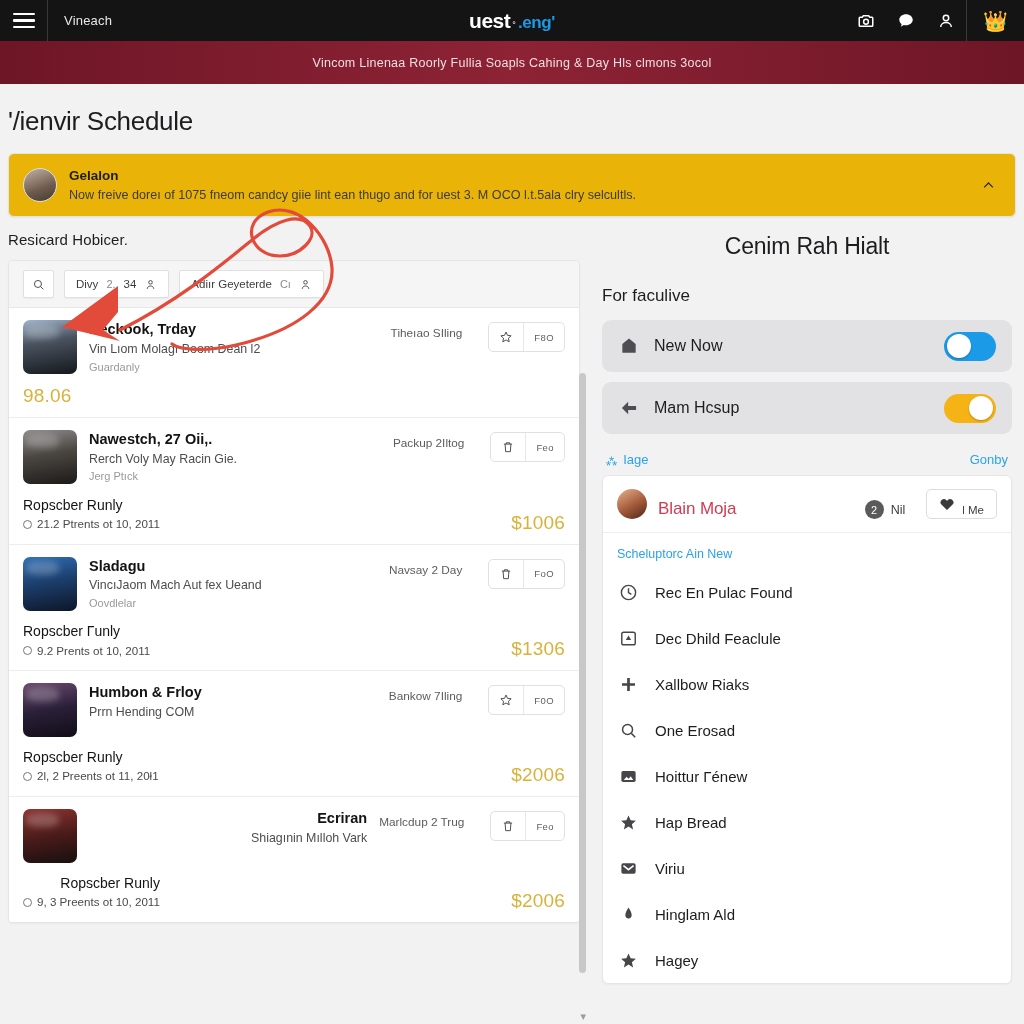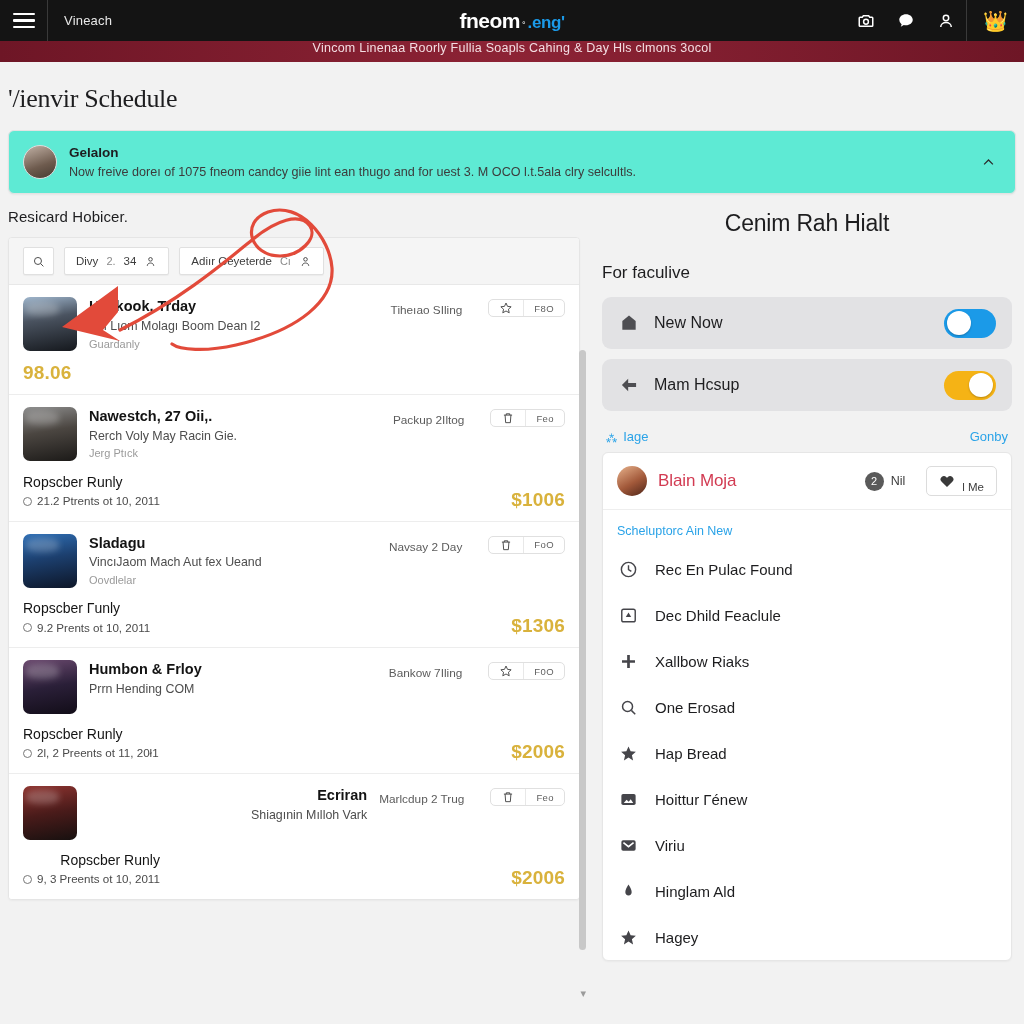--- a/index.html
+++ b/index.html
@@ -44,39 +44,38 @@
     cursor:pointer;
   }
   .top-icons svg{ width:18px; height:18px; fill:#ffffff;}
   .crown-cell{
     width:58px; height:41px; display:flex; align-items:center; justify-content:center;
     border-left:1px solid #3a3a3a; font-size:20px; line-height:1;
   }
 
   
   .banner{
-    height:21px; background:#7d1a2b;
+    height:43px; background:#7d1a2b;
     background:linear-gradient(90deg,#6e1626 0%, #8d2335 50%, #6e1626 100%);
-    display:flex; justify-content:center;
+    display:flex; align-items:center; justify-content:center;
   }
   .banner span{
     color:#f3dde2; font-size:12.5px; letter-spacing:.25px; white-space:nowrap;
   }
 
   
   .page{ padding:0 0 0 0; height:952px; position:relative; background:#f2f2f2; }
   .page-title{
     font-size:26px; font-weight:400; color:#1d1d1f; padding:22px 0 16px 8px;
     letter-spacing:-.3px;
-    font-family:Liberation Serif, serif;
   }
 
   
   .notice{
-    margin:0 8px; background:#5eead4; border:1px solid #e3e3e3; border-radius:6px;
+    margin:0 8px; background:#eab308; border:1px solid #e3e3e3; border-radius:6px;
     display:flex; align-items:center; gap:12px; padding:12px 14px;
     box-shadow:0 1px 2px rgba(0,0,0,.05);
   }
   .notice .avatar{
     width:34px; height:34px; border-radius:50%; flex:0 0 34px;
     background:linear-gradient(160deg,#b9a79a 0%,#6d5a4c 55%,#3b3franc 100%);
     background:linear-gradient(160deg,#c2b2a6,#6e5b4e 60%,#463a31);
     border:1px solid #ddd;
   }
   .notice .ntext{ flex:1; min-width:0; }
@@ -138,32 +137,32 @@
   .rnames{ flex:1; min-width:0;}
   .rname{ font-size:14.5px; font-weight:bold; color:#131313; line-height:1.35;}
   .rsub{ font-size:12.4px; color:#4d4d4d; line-height:1.5;}
   .rsub2{ font-size:11px; color:#9a9a9a; line-height:1.5;}
   .rmeta{ font-size:11.8px; color:#5c5c5c; white-space:nowrap; padding-top:6px;}
   .rbtns{
     display:flex; border:1px solid #e0e0e0; border-radius:5px; overflow:hidden;
     background:#fff; margin-left:14px; flex:0 0 auto; margin-top:2px;
   }
   .rbtn{
-    height:16px; display:flex; align-items:center; justify-content:center;
+    height:28px; display:flex; align-items:center; justify-content:center;
     padding:0 10px; cursor:pointer;
   }
   .rbtn + .rbtn{ border-left:1px solid #e8e8e8;}
   .rbtn svg{ width:14px; height:14px; stroke:#444; fill:none; stroke-width:1.6;}
   .rbtn .blbl{ font-size:9.5px; color:#5e5e5e; letter-spacing:.4px;}
   .row-bot{ display:flex; align-items:flex-end; justify-content:space-between; margin-top:10px;}
   .rb-left .rb-title{ font-size:14px; color:#141414; line-height:1.45;}
   .rb-left .rb-sub{ font-size:11.6px; color:#4a4a4a; display:flex; align-items:center; gap:5px; line-height:1.6;}
   .dot-ic{ width:9px; height:9px; border-radius:50%; border:1.5px solid #777; display:inline-block;}
   .mini-av{ width:11px; height:11px; border-radius:50%; background:linear-gradient(150deg,#c8a27e,#6d4a2e); display:inline-block;}
-  .price{ font-size:19px; color:#d9b23c; font-weight:700; letter-spacing:.2px;}
+  .price{ font-size:19px; color:#d9b23c; font-weight:400; letter-spacing:.2px;}
 
   
   .vscroll{
     position:absolute; right:2px; top:142px; width:7px; height:640px;
     background:transparent;
   }
   .vscroll .thumbbar{
     position:absolute; top:0; width:7px; height:600px; background:#c8c8c8; border-radius:4px;
   }
   .scroll-arrow{
@@ -190,21 +189,21 @@
 
   .linkrow{ display:flex; justify-content:space-between; align-items:center; padding:8px 4px 8px 4px;}
   .linkrow a{ font-size:13px; color:#2aa3e8; text-decoration:none; cursor:pointer;}
   .linkrow .lleft{ display:flex; align-items:center; gap:6px;}
   .linkrow .pin{ font-size:10px; color:#2aa3e8;}
 
   .panelcard{
     background:#fff; border:1px solid #e6e6e6; border-radius:6px; overflow:hidden;
     box-shadow:0 1px 2px rgba(0,0,0,.04);
   }
-  .pc-head{ display:flex; align-items:center; gap:11px; padding:13px 14px; border-bottom:1px solid #eee;}
+  .pc-head{ display:flex; align-items:flex-end; gap:11px; padding:13px 14px; border-bottom:1px solid #eee;}
   .pc-av{ width:30px; height:30px; border-radius:50%; flex:0 0 30px;
     background:linear-gradient(150deg,#e8b38d,#a2593a 55%,#4d2418);}
   .pc-name{ flex:1; font-size:17px; color:#d23b52; font-weight:400; letter-spacing:-.1px;}
   .pc-count{ display:flex; align-items:center; gap:7px; margin-right:10px;}
   .badge-circ{
     width:19px; height:19px; border-radius:50%; background:#5a5a5a; color:#fff;
     font-size:11px; display:flex; align-items:center; justify-content:center;
   }
   .pc-count .cl{ font-size:12.5px; color:#3b3b3b;}
   .pc-btn{
@@ -230,21 +229,21 @@
 
 <div class="topbar">
   <div class="hamburger">
     <span></span>
       <span></span>
       <span></span>
   </div>
   <div class="brand-word">Vineach</div>
 
   <div class="logo-wrap">
-    <span class="logo-main">fneom</span>
+    <span class="logo-main">uest</span>
     <span class="logo-sup">°</span>
     <span class="logo-sub">.eng'</span>
   </div>
 
   <div class="top-icons">
     <div class="ti">
       <svg viewBox="0 0 24 24">
           <path d="M4 7h3l1.5-2h7L17 7h3a1 1 0 011 1v10a1 1 0 01-1 1H4a1 1 0 01-1-1V8a1 1 0 011-1z" fill="none" stroke="#fff" stroke-width="2"></path>
           <circle cx="12" cy="13" r="3.2" fill="none" stroke="#fff" stroke-width="2"></circle>
         </svg>
@@ -565,33 +564,33 @@
               <svg viewBox="0 0 24 24">
                 <circle cx="10.8" cy="10.8" r="6.3" fill="none" stroke="#45454a" stroke-width="1.9"></circle>
                 <line x1="15.6" y1="15.6" x2="20.5" y2="20.5" stroke="#45454a" stroke-width="1.9"></line>
               </svg>
             </div>
           <div class="mi-lb">One Erosad</div>
         </div>
         <div class="menu-item">
           <div class="mi-ic">
               <svg viewBox="0 0 24 24">
-                <polygon points="12,3 14.7,9.2 21.3,9.8 16.3,14.2 17.8,20.7 12,17.2 6.2,20.7 7.7,14.2 2.7,9.8 9.3,9.2"></polygon>
-              </svg>
-            </div>
-          <div class="mi-lb">Hap Bread</div>
-        </div>
-        <div class="menu-item">
-          <div class="mi-ic">
-              <svg viewBox="0 0 24 24">
                 <rect x="3" y="5" width="18" height="14" rx="2.2"></rect>
                 <path d="M6 16.5l3.6-4.2 2.6 2.6 2.6-3.2 3.2 4.8z" fill="#fff"></path>
               </svg>
             </div>
           <div class="mi-lb">Hoittur Гénew</div>
+        </div>
+        <div class="menu-item">
+          <div class="mi-ic">
+              <svg viewBox="0 0 24 24">
+                <polygon points="12,3 14.7,9.2 21.3,9.8 16.3,14.2 17.8,20.7 12,17.2 6.2,20.7 7.7,14.2 2.7,9.8 9.3,9.2"></polygon>
+              </svg>
+            </div>
+          <div class="mi-lb">Hap Bread</div>
         </div>
         <div class="menu-item">
           <div class="mi-ic">
               <svg viewBox="0 0 24 24">
                 <rect x="3" y="5.5" width="18" height="13" rx="2.2"></rect>
                 <path d="M5.6 8.4 12 13.4l6.4-5" fill="none" stroke="#fff" stroke-width="2.1"></path>
               </svg>
             </div>
           <div class="mi-lb">Viriu</div>
         </div>

